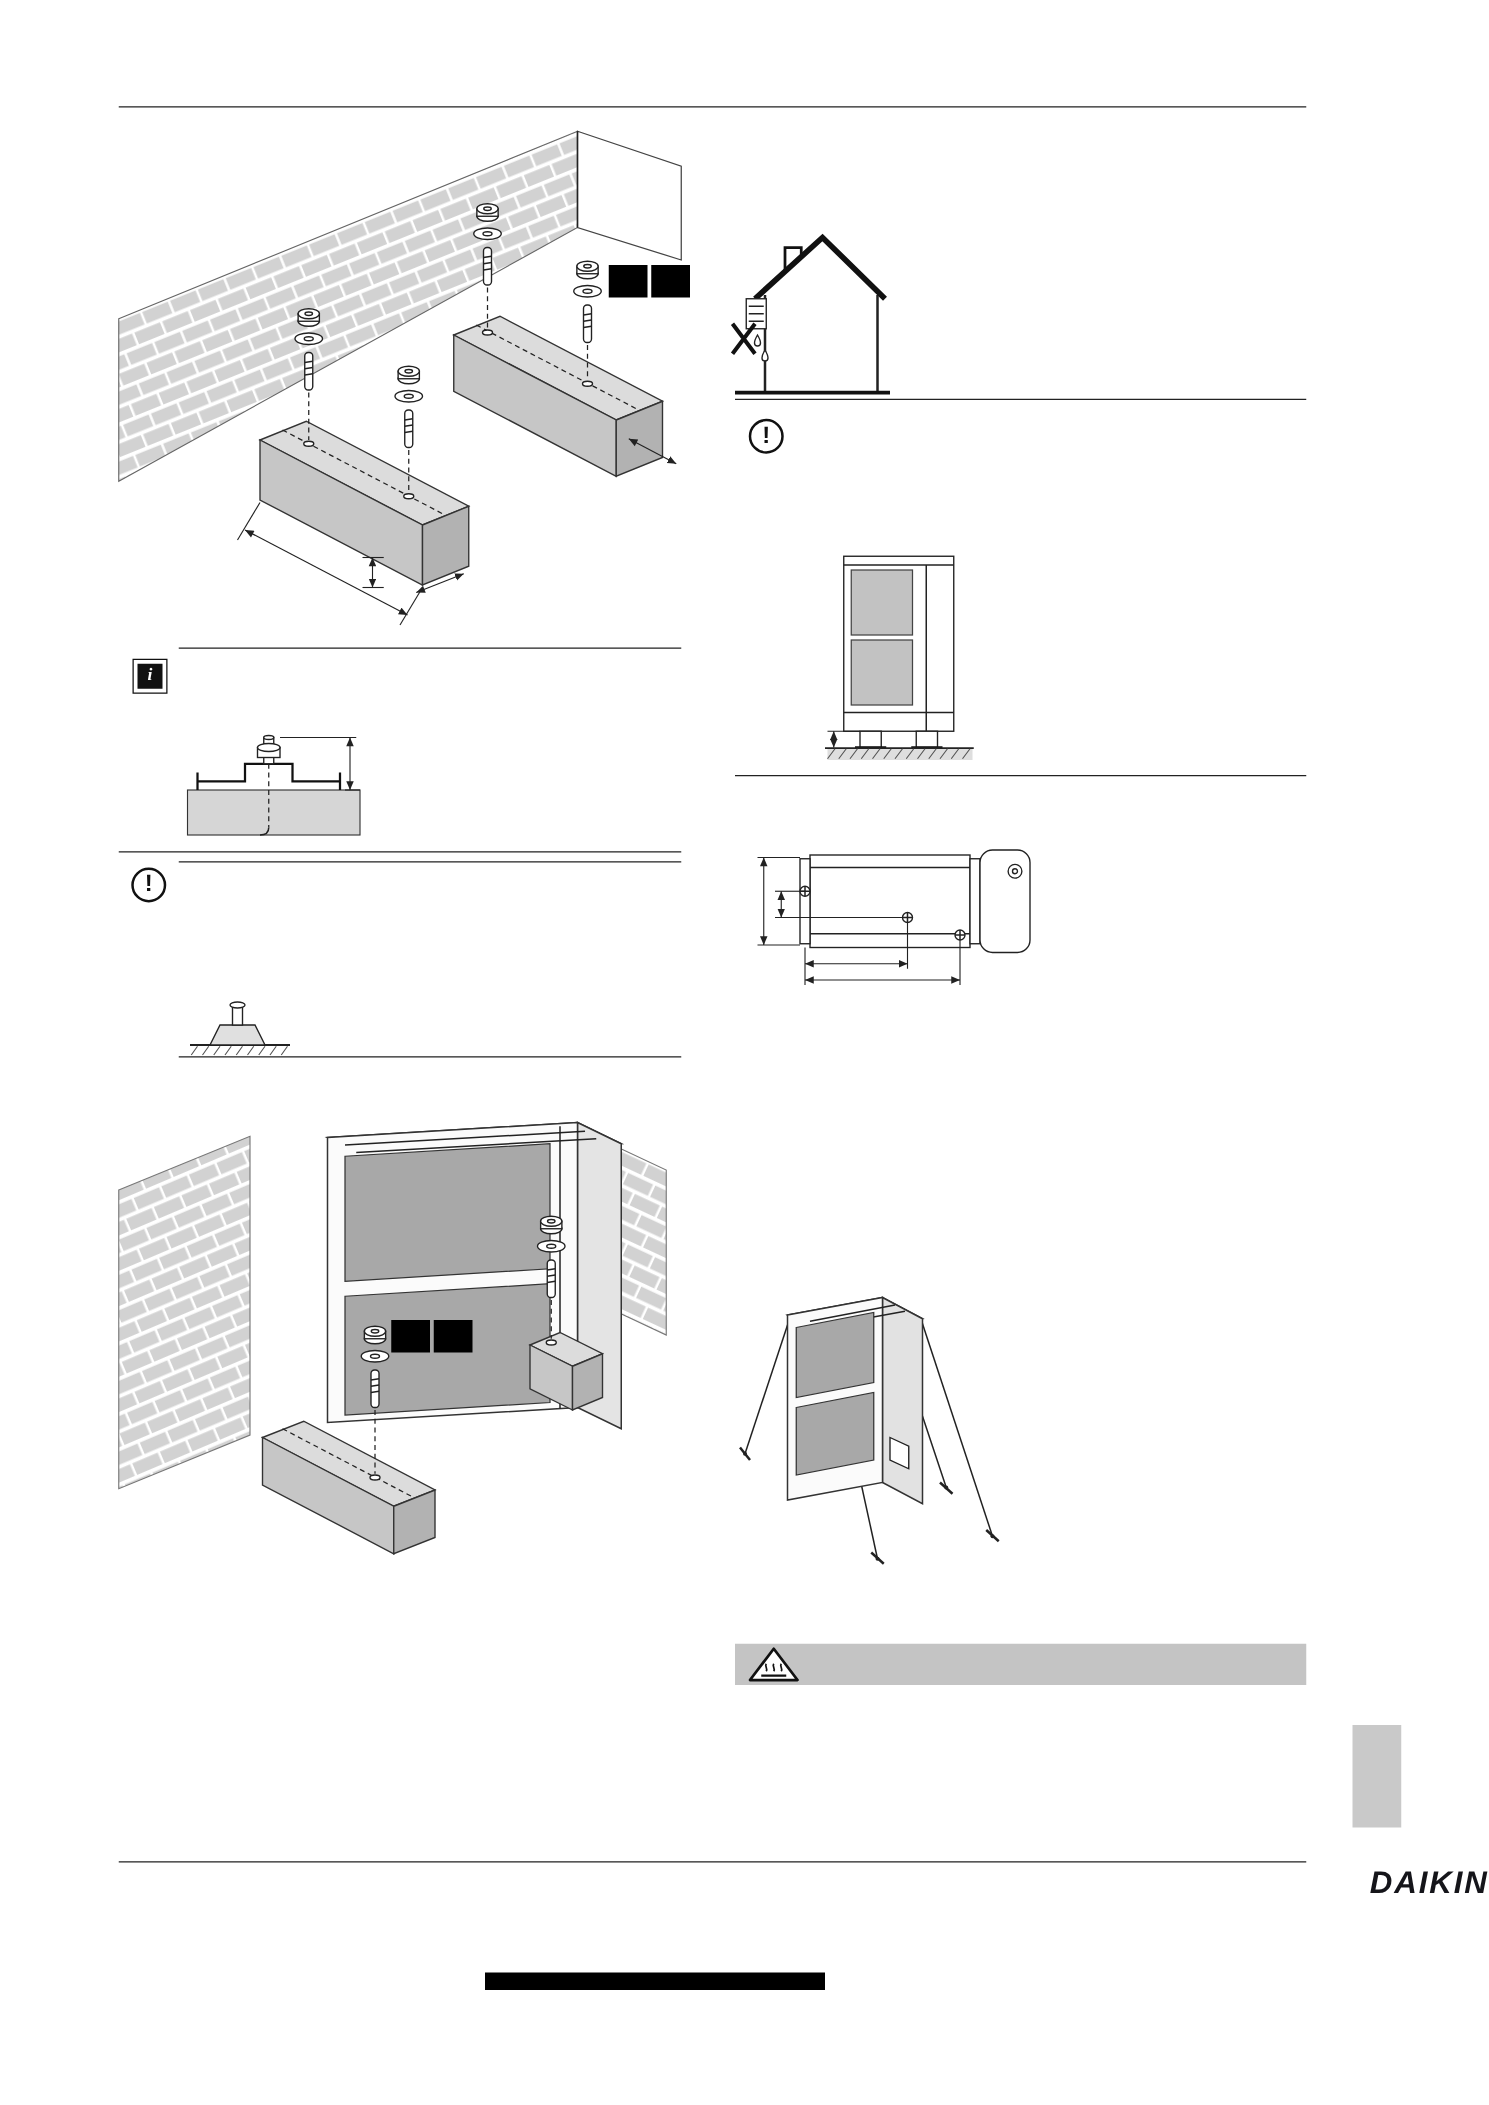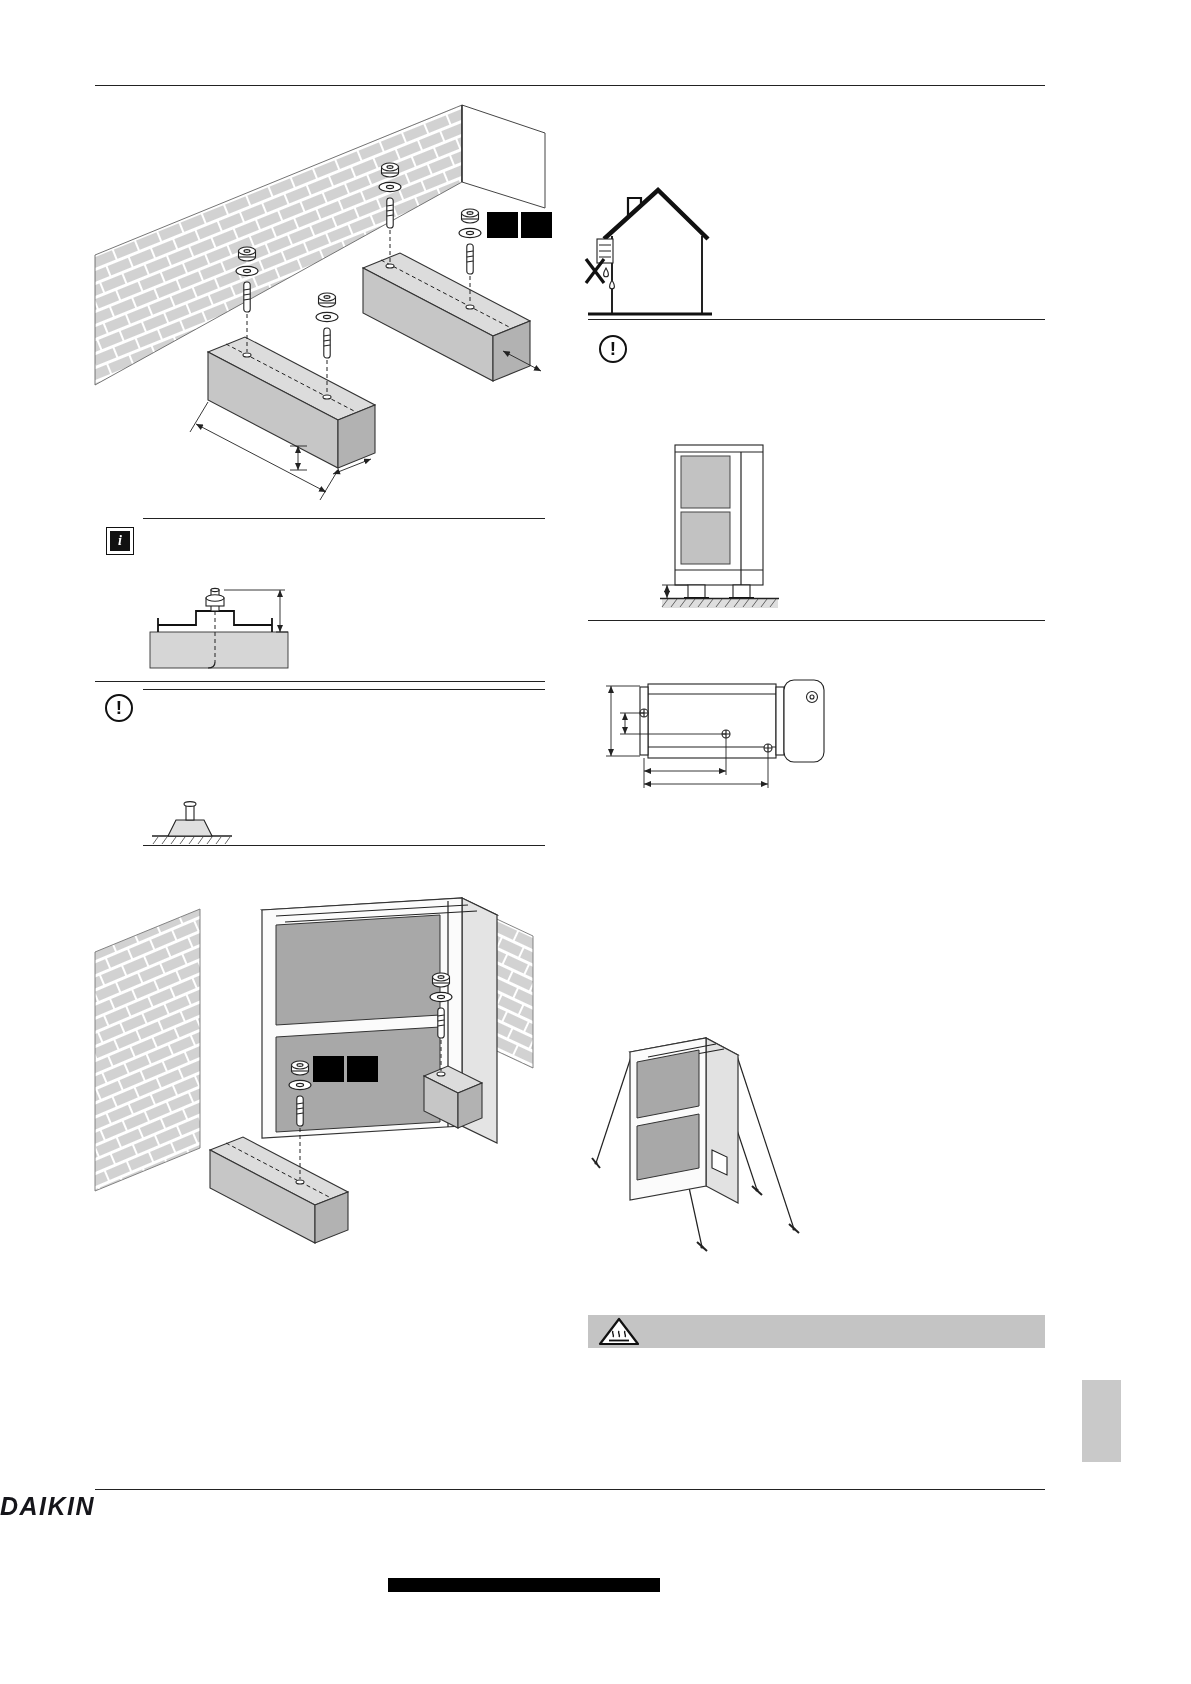--- a/index.html
+++ b/index.html
@@ -14,21 +14,21 @@
   .dim{stroke:#222;stroke-width:0.9;fill:none}
   .hatch{stroke:#555;stroke-width:0.9;fill:none}
   .notice-icon{position:absolute;width:28px;height:28px;border:2.6px solid #111;border-radius:50%;
     display:flex;align-items:center;justify-content:center;font-weight:bold;font-size:19px;color:#111;background:#fff}
   .info-icon{position:absolute;width:28px;height:28px;border:1.6px solid #111;background:#fff;
     display:flex;align-items:center;justify-content:center}
   .info-icon .inner{width:20px;height:20px;background:#111;color:#fff;
     font:italic bold 14px "Liberation Serif",serif;display:flex;align-items:center;justify-content:center}
   .banner{position:absolute;left:588px;top:1315px;width:457px;height:33px;background:#c4c4c4;
     display:flex;align-items:center;padding-left:8px}
-  .logo{position:absolute;left:0;right:0;top:1492px;text-align:left;
+  .logo{position:absolute;left:0;right:0;top:1492px;text-align:right;
     font:italic bold 25px "Liberation Sans",sans-serif;letter-spacing:1.5px;color:#15151a}
   .blackbar{position:absolute;left:388px;top:1578px;width:272px;height:14px;background:#000}
   .tab{position:absolute;left:1082px;top:1380px;width:39px;height:82px;background:#c9c9c9}
 </style>
 </head>
 <body>
 
 <div class="rule" style="left:95px;top:85px;width:950px"></div>
 <div class="rule" style="left:95px;top:1489px;width:950px"></div>
 

